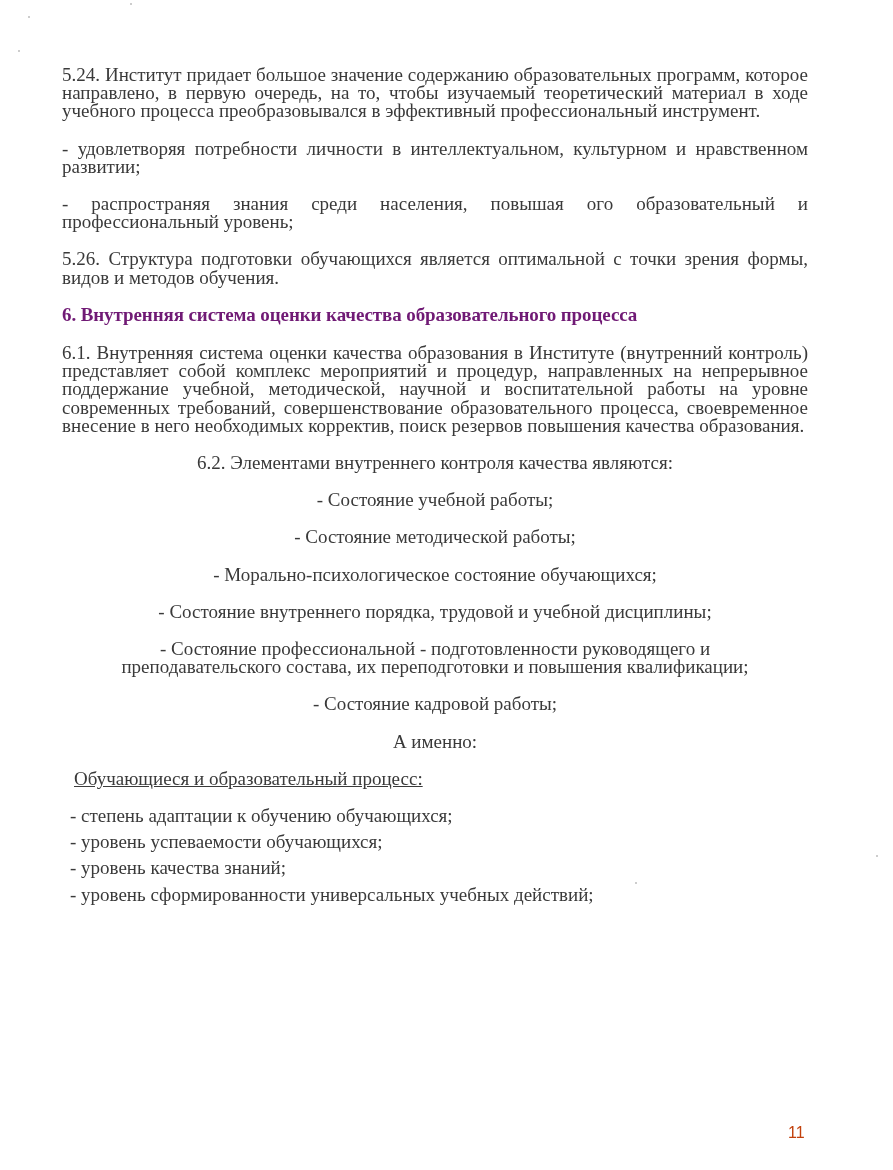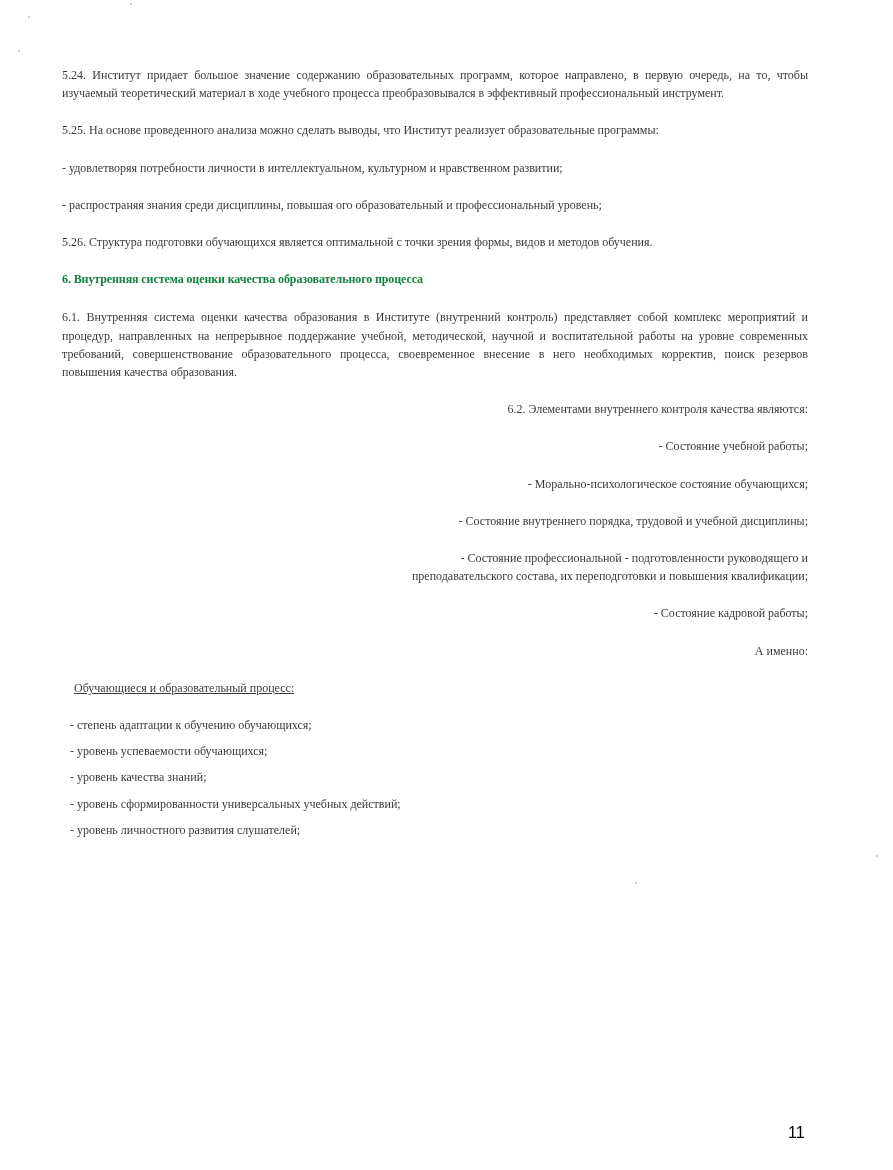--- a/index.html
+++ b/index.html
@@ -13,58 +13,58 @@
       position: relative;
       overflow: hidden;
       font-family: "Liberation Serif", "DejaVu Serif", serif;
       color: #3a3a3a;
     }
     .page {
       position: absolute;
       left: 62px;
       top: 66px;
       width: 746px;
-      font-size: 12px;
+      font-size: 19px;
       line-height: 18.2px;
     }
     .para {
       margin: 0 0 19px 0;
       text-align: justify;
       text-align-last: left;
     }
     .heading {
       margin: 0 0 20px 0;
       font-weight: bold;
-      color: #15803d;
+      color: #701a75;
       letter-spacing: -0.1px;
     }
     .list-item {
       margin: 0 0 19px 0;
-      text-align: right;
+      text-align: center;
     }
     .underline {
       text-decoration: underline;
       margin: 0 0 19px 12px;
     }
     .plain-list {
       margin: 0;
       padding: 0;
       list-style: none;
     }
     .plain-list li {
       margin: 8px;
       line-height: 18.2px;
     }
     .page-number {
       position: absolute;
       left: 788px;
       top: 1124px;
       font-family: "Liberation Sans", "DejaVu Sans", sans-serif;
       font-size: 16px;
-      color: #000000;
+      color: #c2410c;
     }
     .speck {
       position: absolute;
       width: 2px;
       height: 2px;
       background: #bdbdbd;
       border-radius: 1px;
     }
   </style>
 </head>
@@ -73,48 +73,47 @@
 <div class="speck" style="left:130px;top:3px;"></div>
 <div class="speck" style="left:28px;top:16px;"></div>
 <div class="speck" style="left:18px;top:50px;"></div>
 <div class="speck" style="left:876px;top:855px;"></div>
 <div class="speck" style="left:635px;top:882px;"></div>
 
 <div class="page">
 
   <p class="para">5.24. Институт придает большое значение содержанию образовательных программ, которое направлено, в первую очередь, на то, чтобы изучаемый теоретический материал в ходе учебного процесса преобразовывался в эффективный профессиональный инструмент.</p>
 
-  <p class="para">5.25. На основе проведенного анализа можно сделать выводы, что Институт реализует образовательные программы:</p>
 
   <p class="para">- удовлетворяя потребности личности в интеллектуальном, культурном и нравственном развитии;</p>
-  <p class="para">- распространяя знания среди дисциплины, повышая ого образовательный и профессиональный уровень;</p>
+  <p class="para">- распространяя знания среди населения, повышая ого образовательный и профессиональный уровень;</p>
 
   <p class="para">5.26. Структура подготовки обучающихся является оптимальной с точки зрения формы, видов и методов обучения.</p>
 
   <p class="heading">6. Внутренняя система оценки качества образовательного процесса</p>
 
   <p class="para">6.1. Внутренняя система оценки качества образования в Институте (внутренний контроль) представляет собой комплекс мероприятий и процедур, направленных на непрерывное поддержание учебной, методической, научной и воспитательной работы на уровне современных требований, совершенствование образовательного процесса, своевременное внесение в него необходимых корректив, поиск резервов повышения качества образования.</p>
 
   <p class="list-item">6.2. Элементами внутреннего контроля качества являются:</p>
 
   <p class="list-item">- Состояние учебной работы;</p>
+  <p class="list-item">- Состояние методической работы;</p>
   <p class="list-item">- Морально-психологическое состояние обучающихся;</p>
   <p class="list-item">- Состояние внутреннего порядка, трудовой и учебной дисциплины;</p>
   <div class="list-item">
     <div>- Состояние профессиональной - подготовленности руководящего и</div>
     <div>преподавательского состава, их переподготовки и повышения квалификации;</div>
   </div>
   <p class="list-item">- Состояние кадровой работы;</p>
 
   <p class="list-item">А именно:</p>
 
   <p class="underline">Обучающиеся и образовательный процесс:</p>
 
   <ul class="plain-list">
     <li>- степень адаптации к обучению обучающихся;</li>
     <li>- уровень успеваемости обучающихся;</li>
     <li>- уровень качества знаний;</li>
     <li>- уровень сформированности универсальных учебных действий;</li>
-    <li>- уровень личностного развития слушателей;</li>
   </ul>
 </div>
 
 <div class="page-number">11</div>
 
 </body></html>

